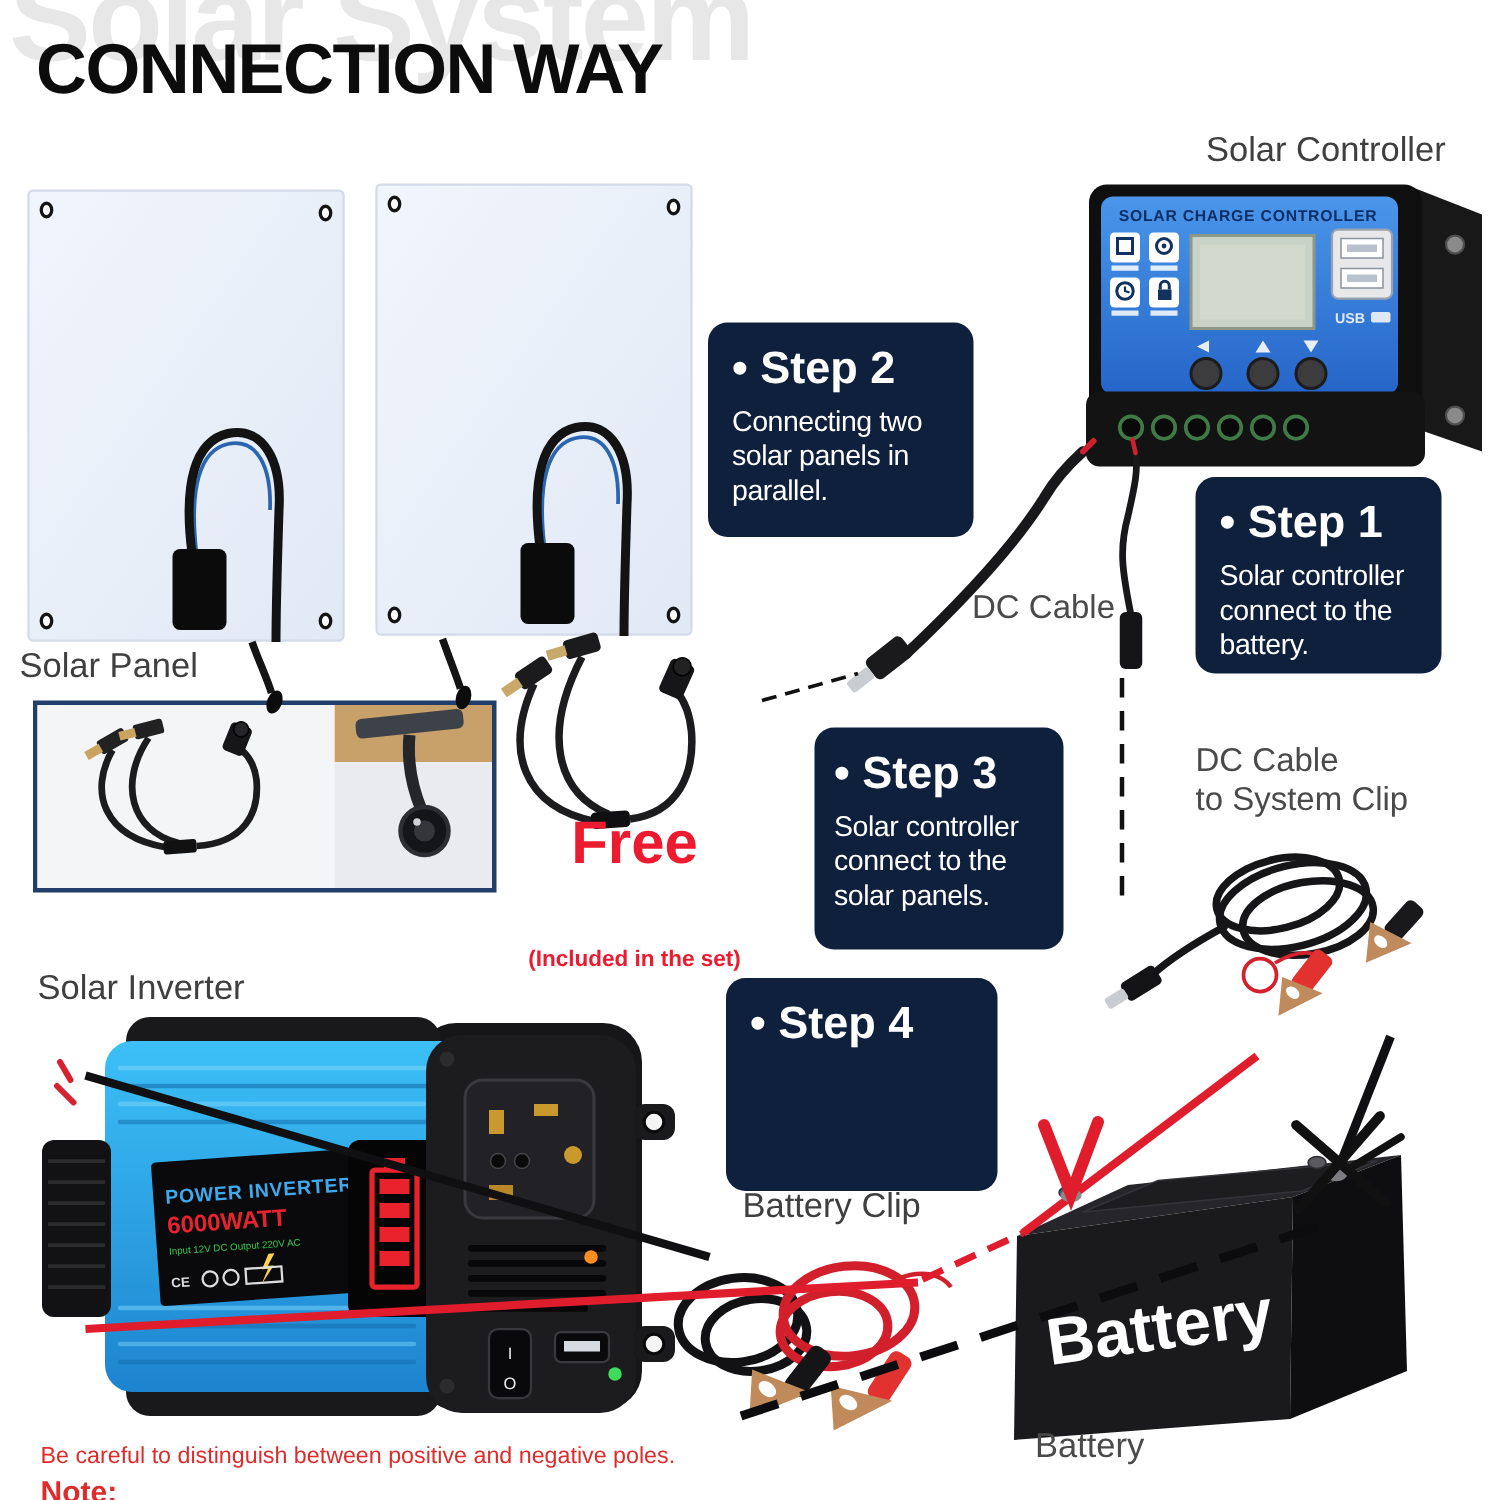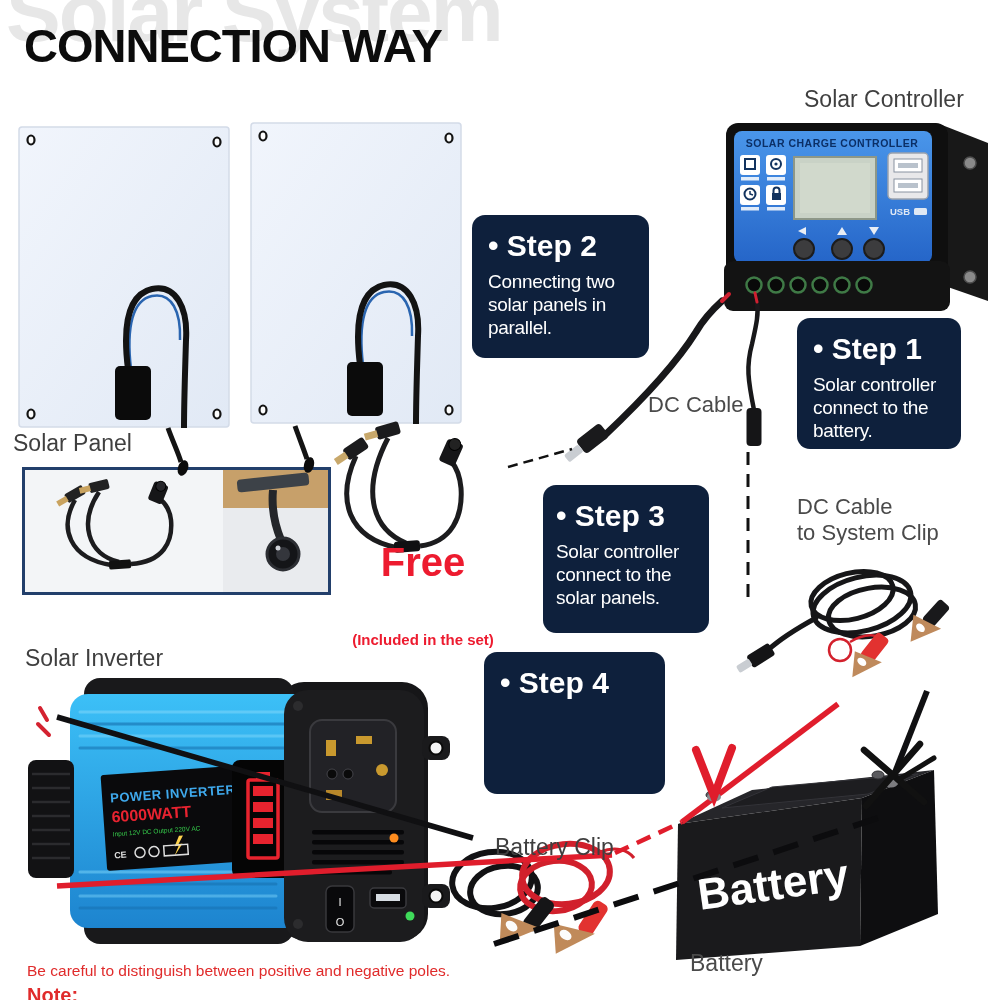--- a/index.html
+++ b/index.html
@@ -377,21 +377,21 @@
         <path d="M38,724 L49,735"></path>
     </g>
   </svg>
 
   <div class="lbl" style="left:804px;top:86px;">Solar Controller</div>
   <div class="lbl" style="left:13px;top:430px;">Solar Panel</div>
   <div class="lbl" style="left:25px;top:645px;">Solar Inverter</div>
   <div class="lbl small" style="left:648px;top:392px;">DC Cable</div>
   <div class="lbl small" style="left:797px;top:494px;">DC Cable</div>
   <div class="lbl small" style="left:797px;top:520px;">to System Clip</div>
-  <div class="lbl" style="left:495px;top:834px;text-align:center;">Battery Clip</div>
+  <div class="lbl" style="left:495px;top:790px;text-align:center;">Battery Clip</div>
   <div class="battery-caption">Battery</div>
 
   <div class="free-title">Free</div>
   <div class="free-sub">(Included in the set)</div>
 
   <div class="badge" style="left:472px;top:215px;width:177px;height:143px;">
     <h3>• Step 2</h3>
     <p>Connecting two solar panels in parallel.</p>
   </div>
   <div class="badge" style="left:797px;top:318px;width:164px;height:131px;">

